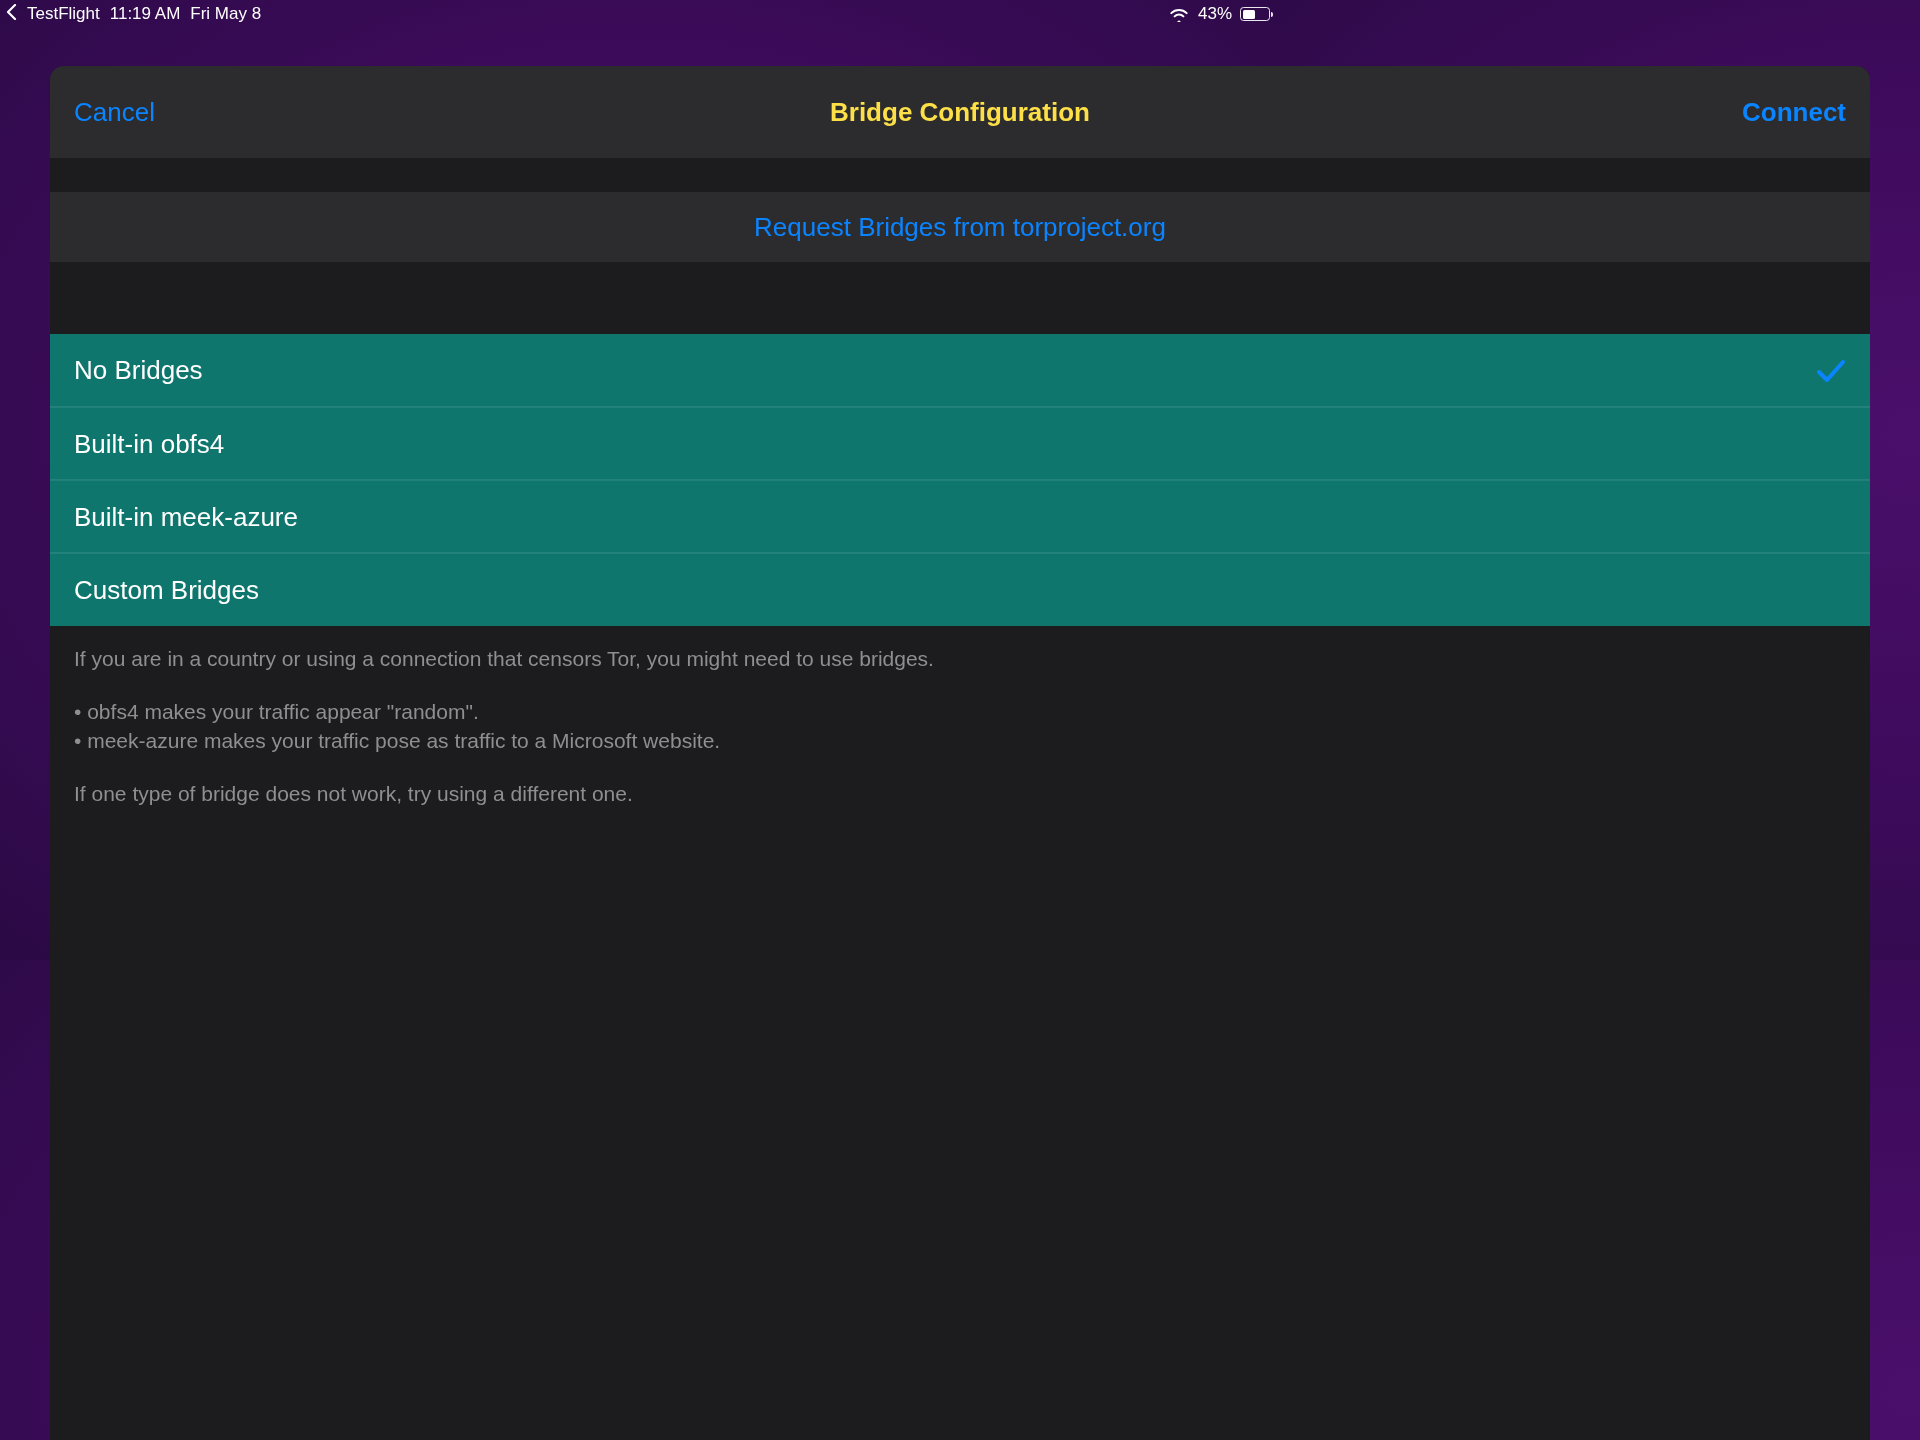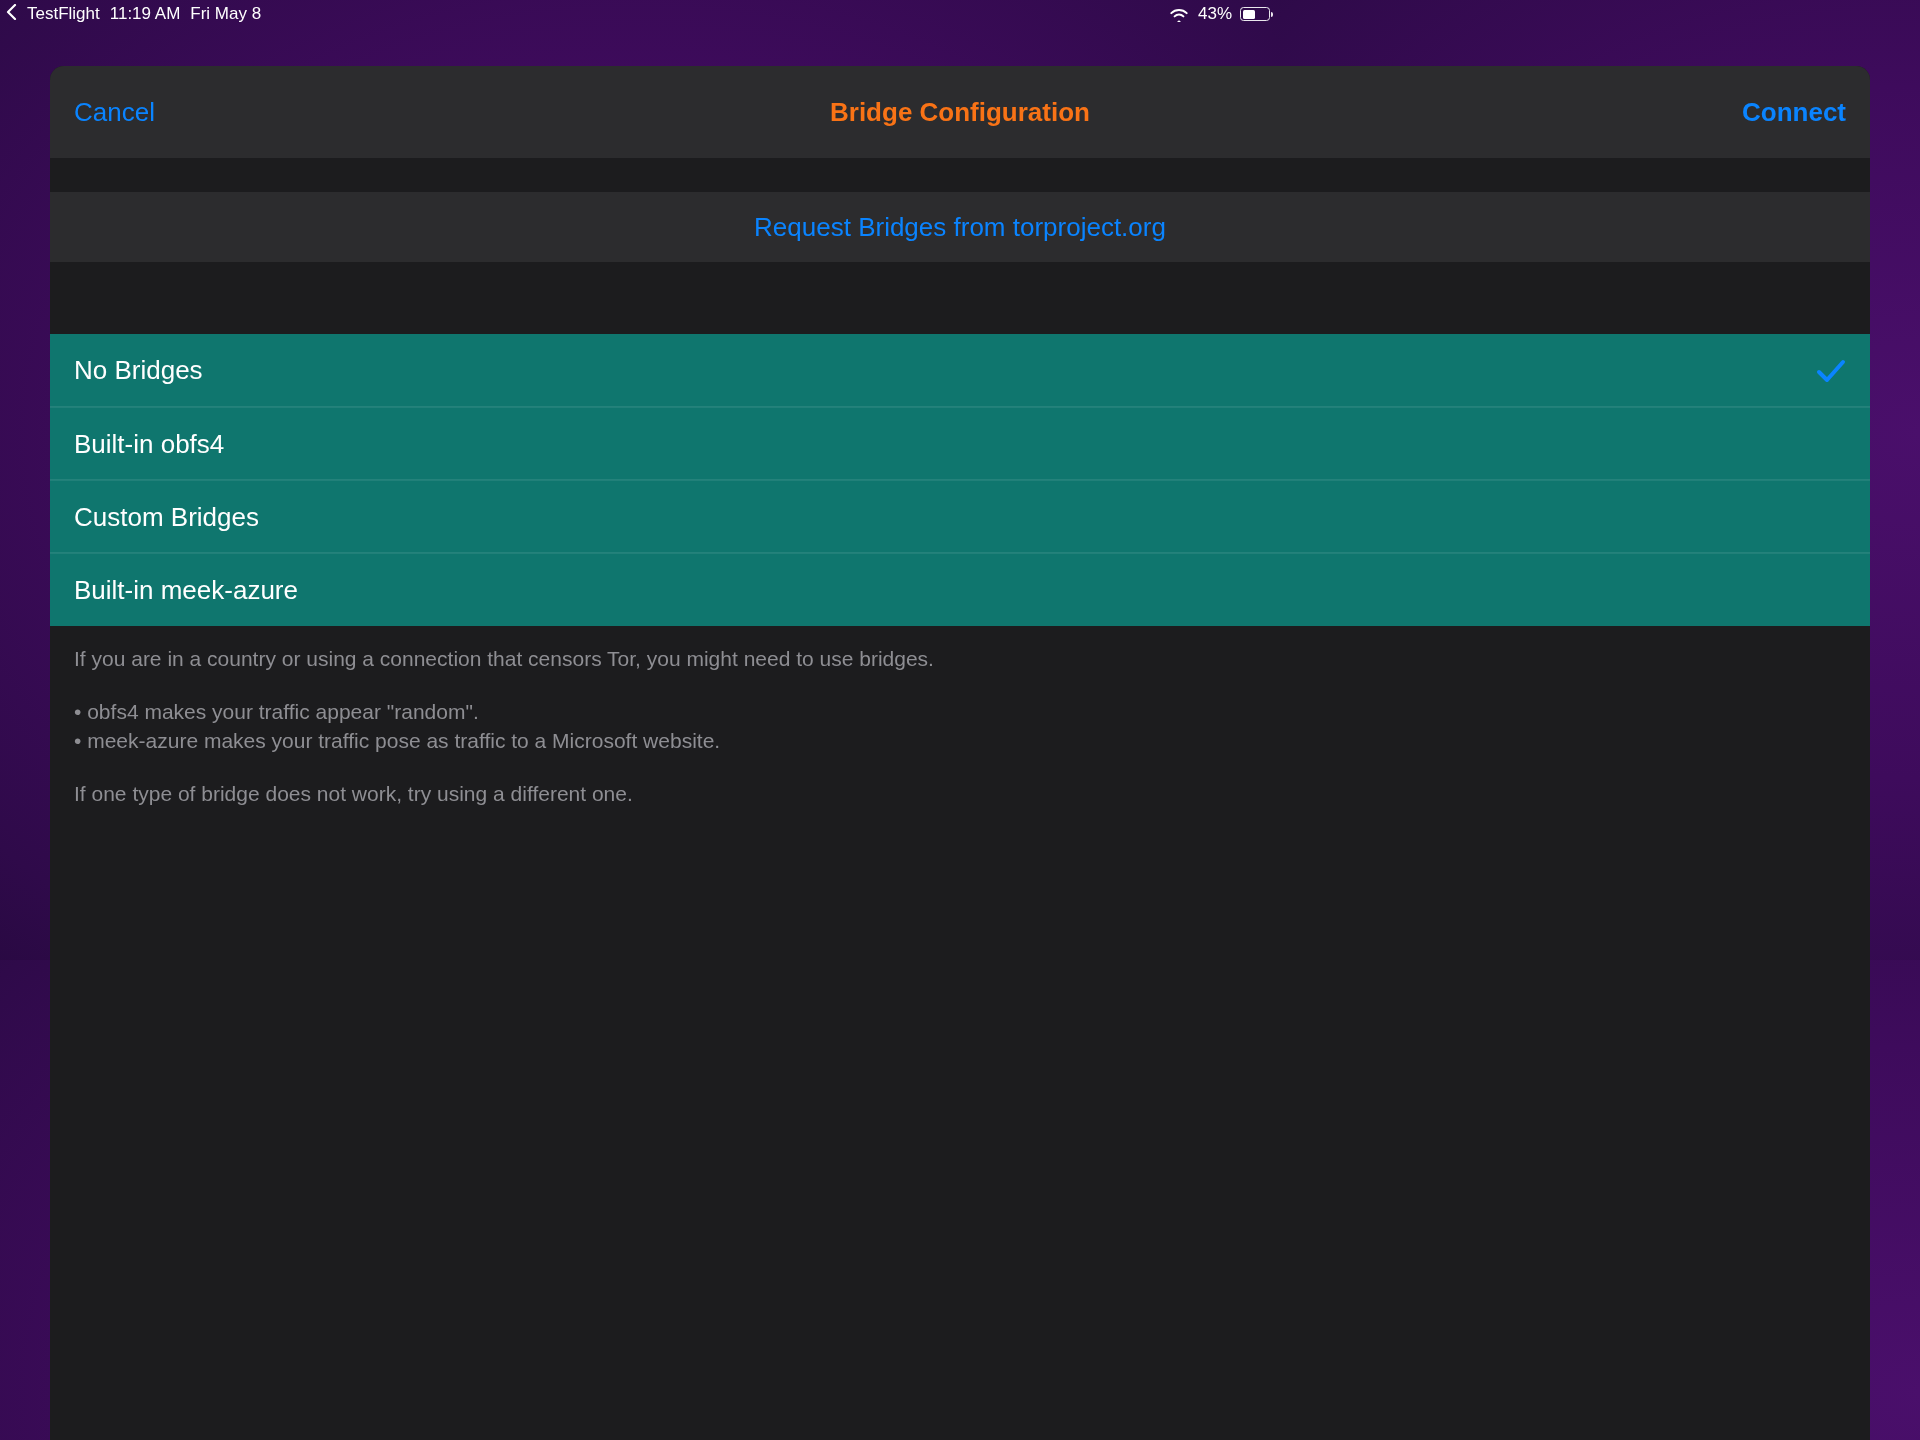--- a/index.html
+++ b/index.html
@@ -109,21 +109,21 @@
   }
   .nav-right {
     text-align: right;
     font-weight: 600;
   }
   .nav-title {
     flex: 1;
     text-align: center;
     font-size: 26px;
     font-weight: 600;
-    color: #f97316;
+    color: #fde047;
   }
 
   .separator-dark {
     height: 34px;
     background: #1c1c1e;
   }
   .separator-gap {
     height: 72px;
     background: #1c1c1e;
   }
@@ -238,25 +238,25 @@
           <path d="M3 13 L11 21 L27 3" stroke="#0a84ff" stroke-width="4" fill="none" stroke-linecap="round" stroke-linejoin="round"></path>
         </svg>
       </span>
     </div>
 
     <div class="option-row">
       <span>Built-in obfs4</span>
     </div>
 
     <div class="option-row">
+      <span>Built-in meek-azure</span>
+    </div>
+
+    <div class="option-row">
       <span>Custom Bridges</span>
-    </div>
-
-    <div class="option-row">
-      <span>Built-in meek-azure</span>
     </div>
 
   </div>
 
   <div class="footer-text">
     <p>If you are in a country or using a connection that censors Tor, you might need to use bridges.</p>
     <div class="bullet-block">
       <div class="bullet-line">• obfs4 makes your traffic appear "random".</div>
       <div class="bullet-line">• meek-azure makes your traffic pose as traffic to a Microsoft website.</div>
     </div>

